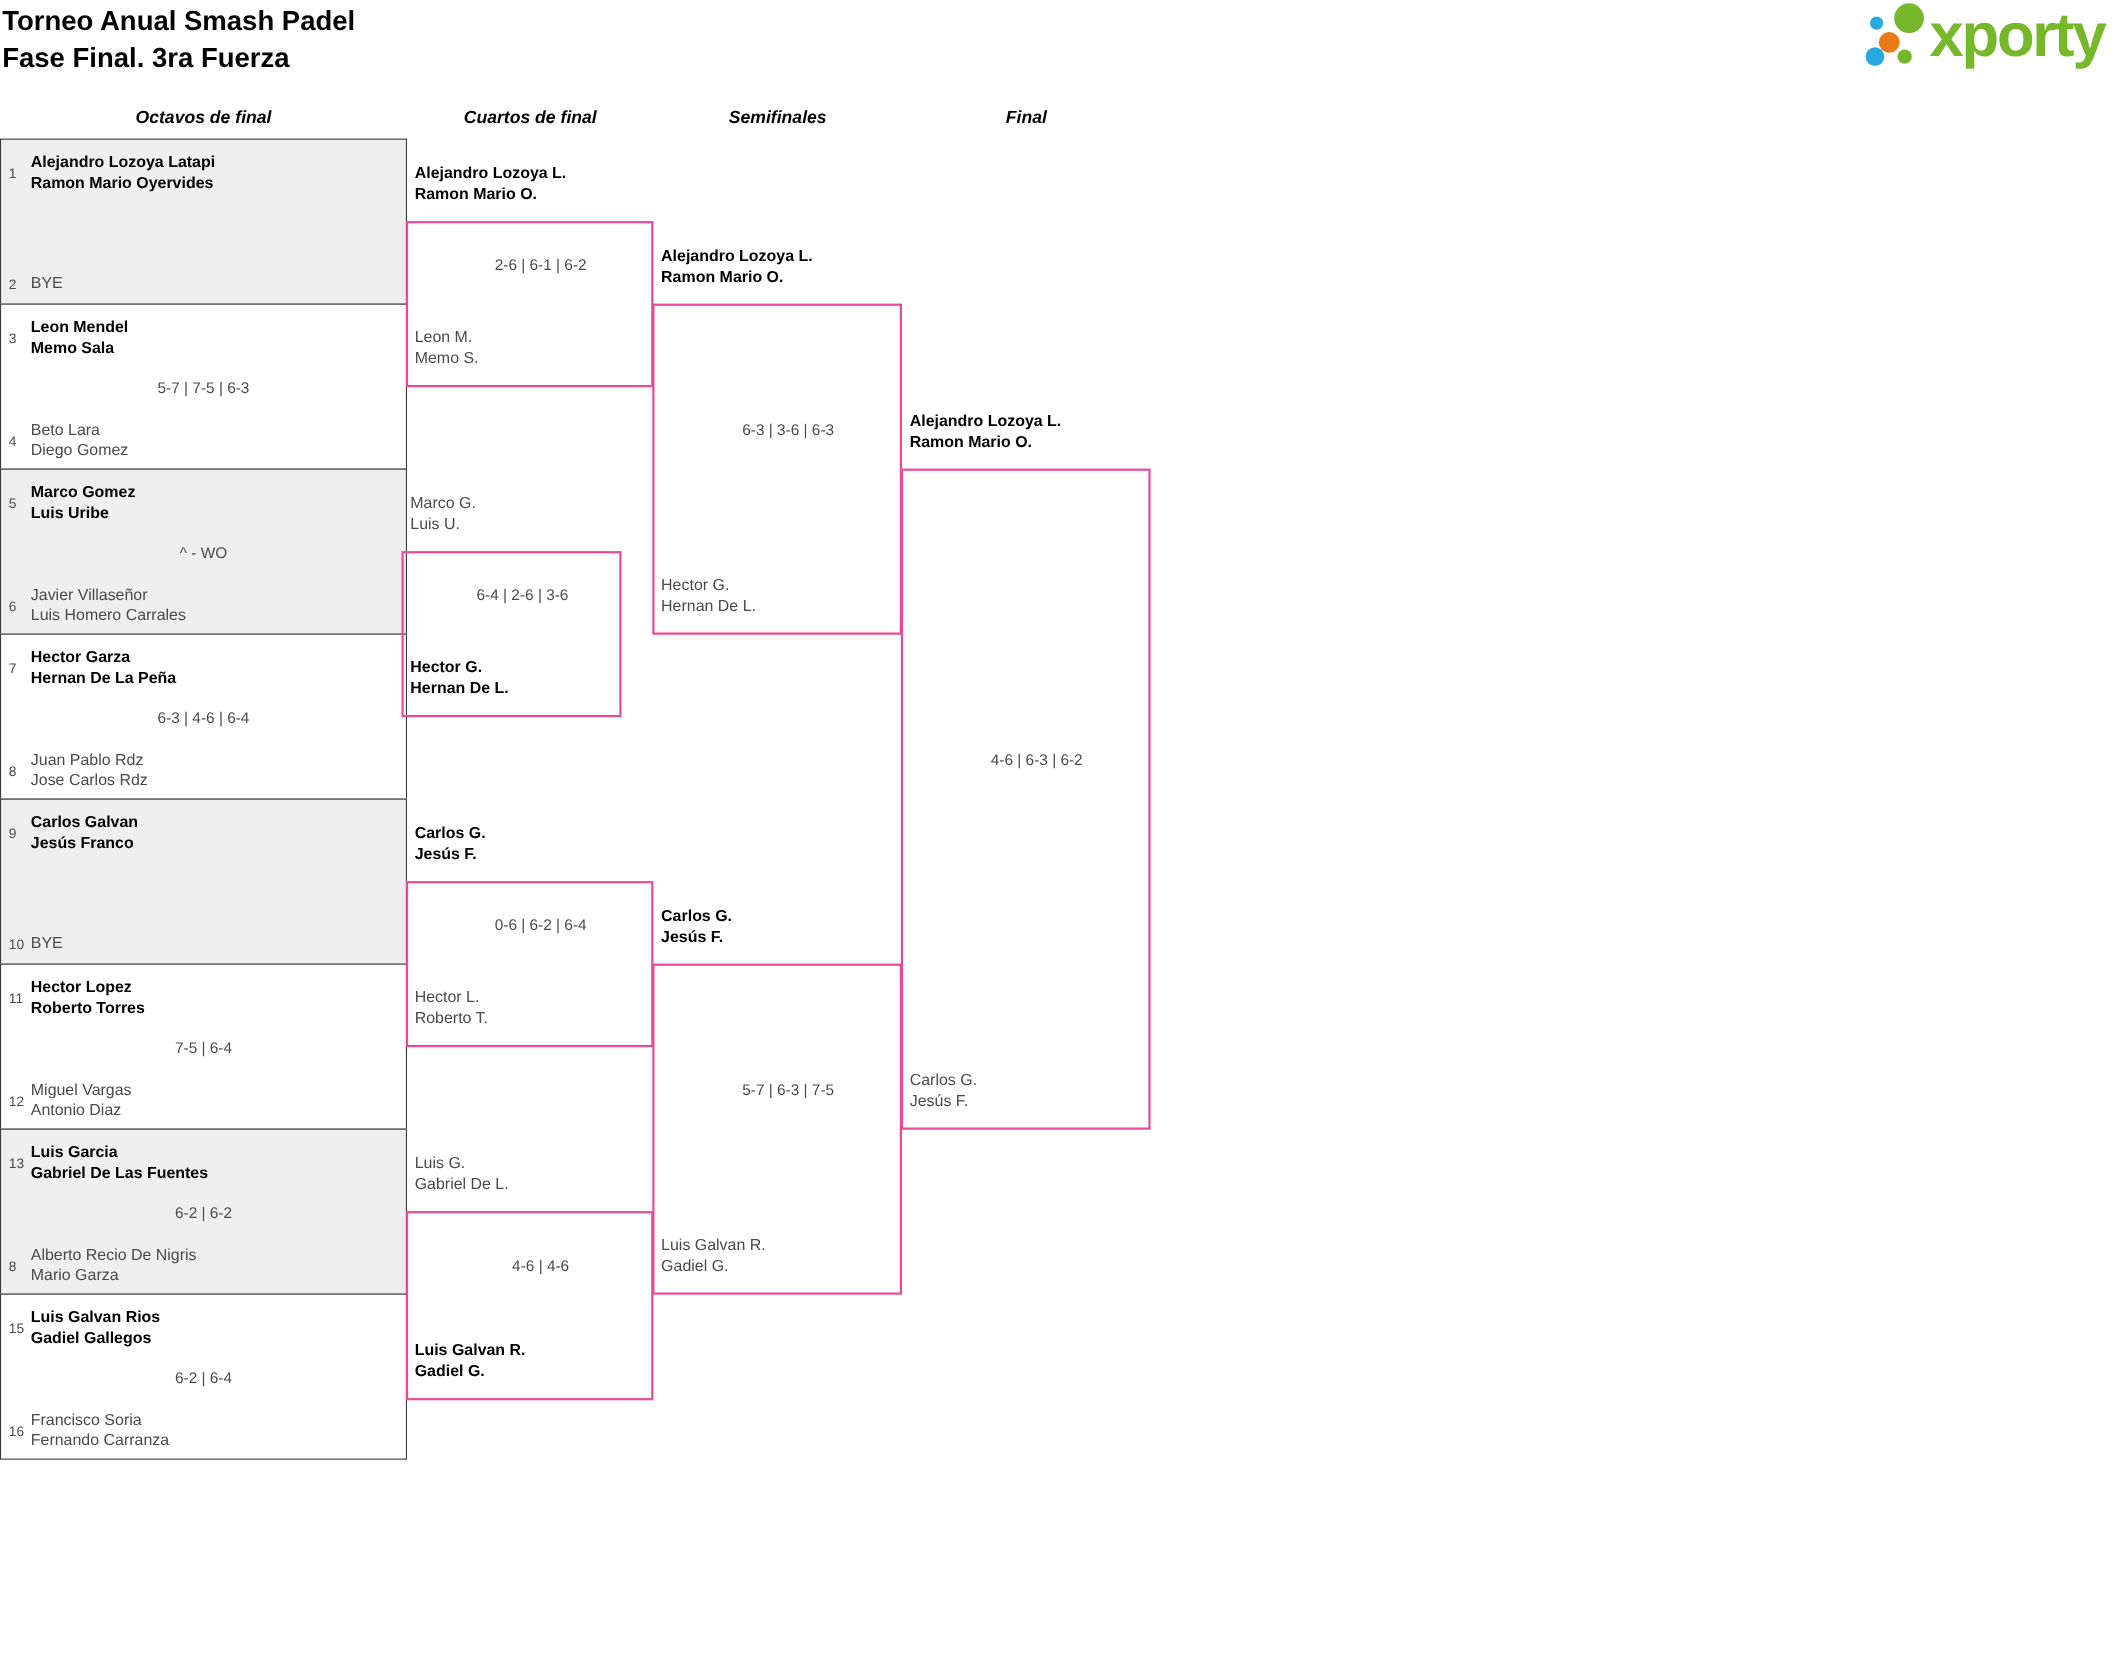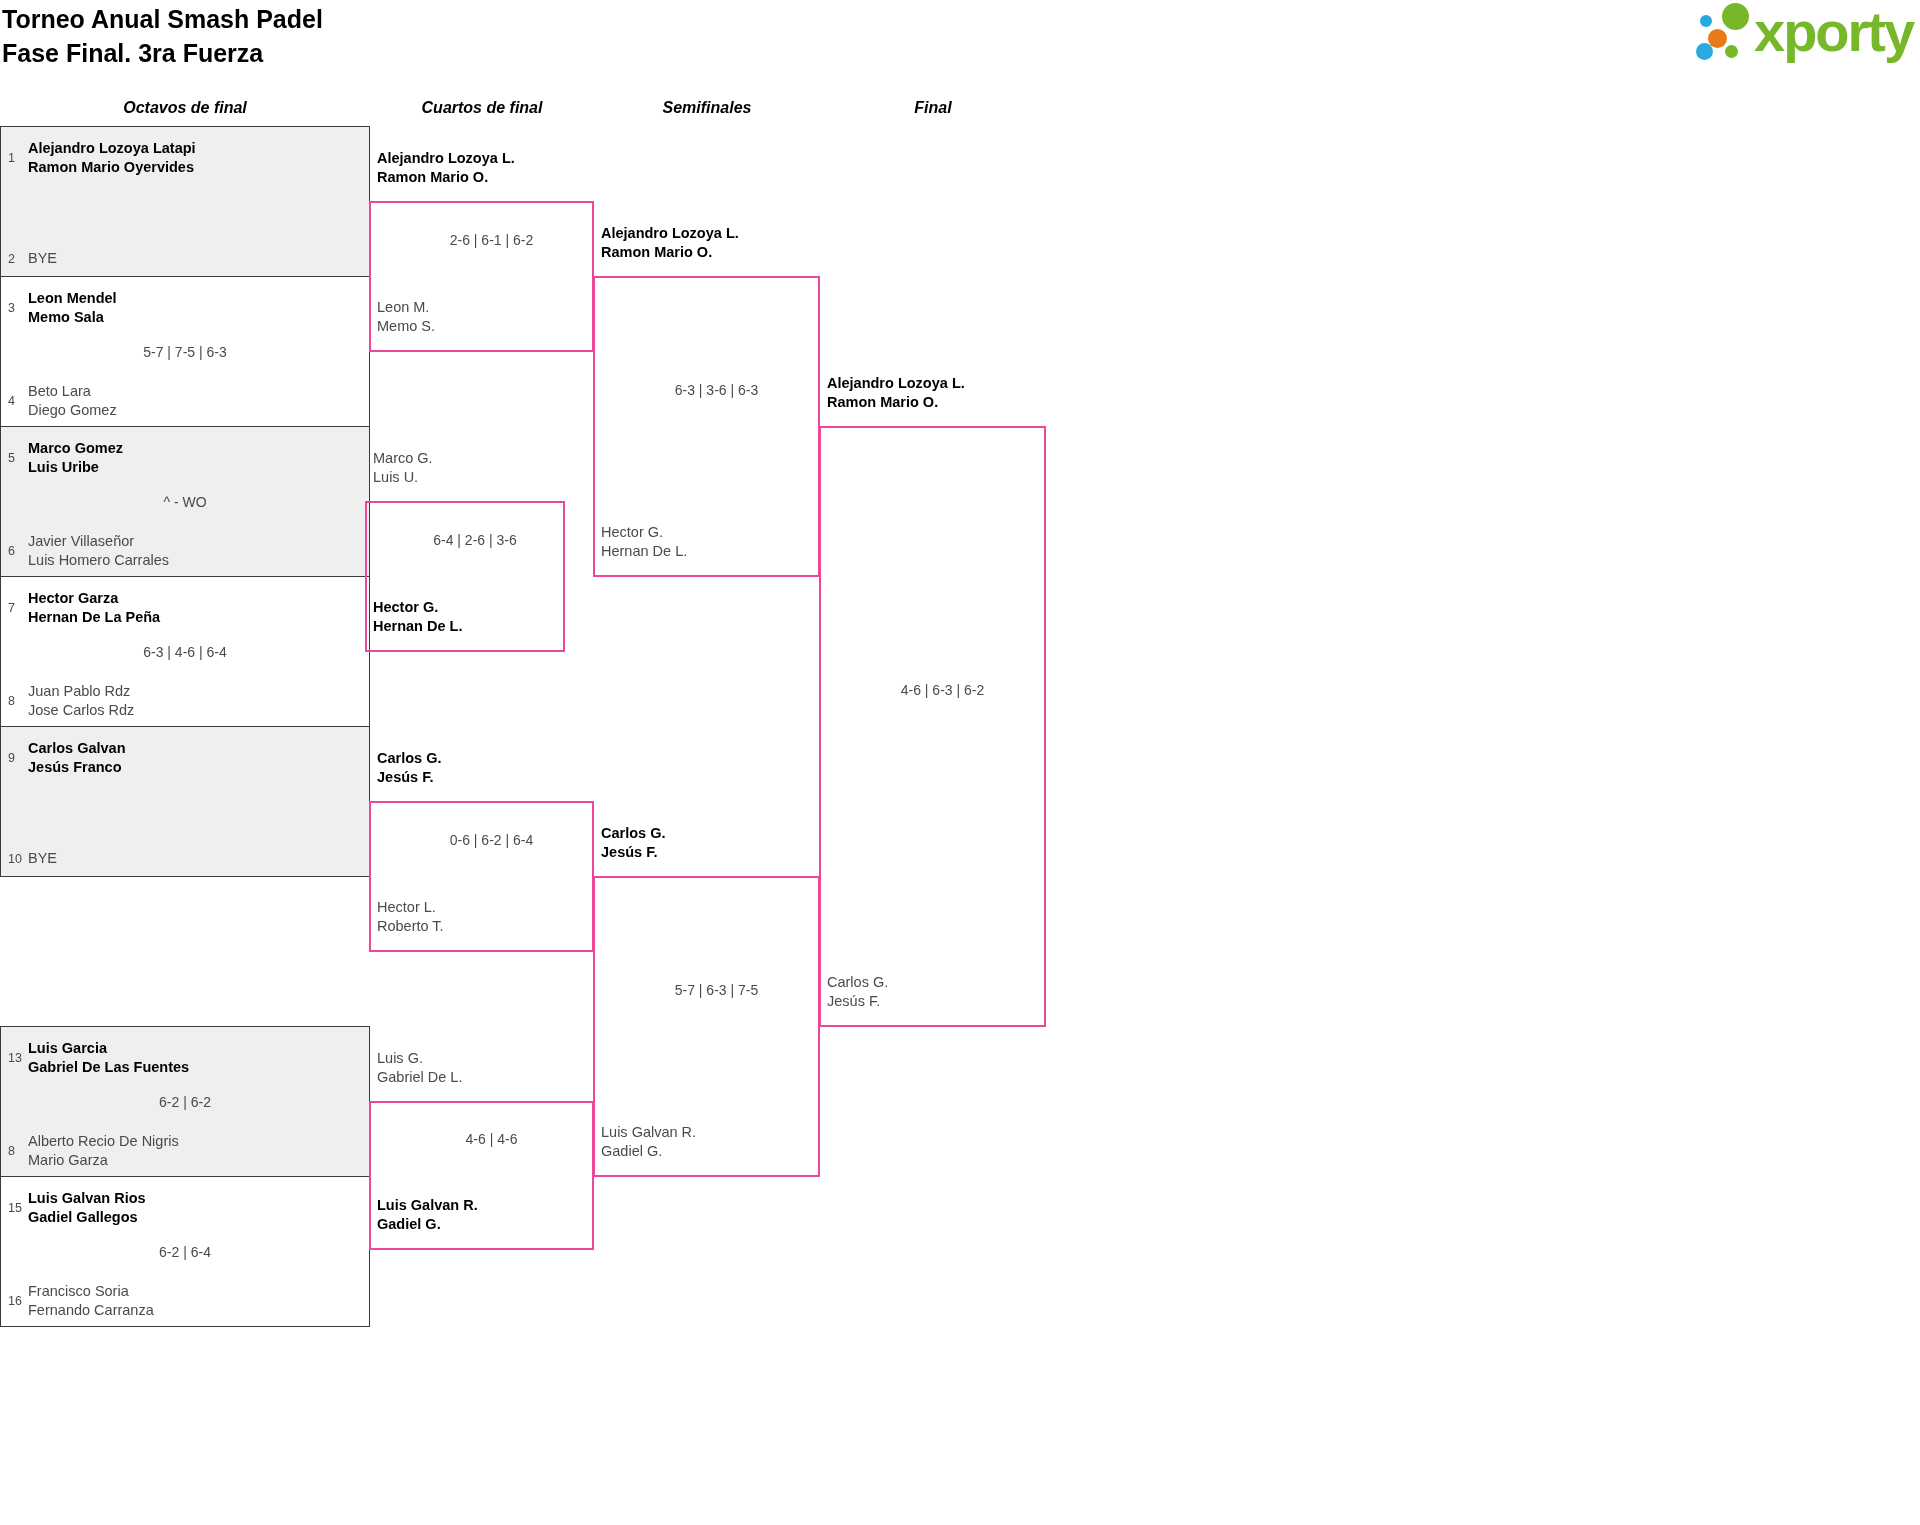--- a/index.html
+++ b/index.html
@@ -140,20 +140,37 @@
       </span>
     </div>
     <div class="slot bot1">
       <span class="seed">10</span>
       <span class="names">
         <span class="ln">BYE</span>
       </span>
     </div>
   </div>
 
+  <div class="o-match" style="top:876px">
+    <div class="slot top2">
+      <span class="seed">11</span>
+      <span class="names w">
+        <span class="ln">Hector Lopez</span>
+        <span class="ln">Roberto Torres</span>
+      </span>
+    </div>
+    <div class="o-score">7-5 | 6-4</div>
+    <div class="slot bot2">
+      <span class="seed">12</span>
+      <span class="names">
+        <span class="ln">Miguel Vargas</span>
+        <span class="ln">Antonio Diaz</span>
+      </span>
+    </div>
+  </div>
 
   <div class="o-match shaded" style="top:1026px">
     <div class="slot top2">
       <span class="seed">13</span>
       <span class="names w">
         <span class="ln">Luis Garcia</span>
         <span class="ln">Gabriel De Las Fuentes</span>
       </span>
     </div>
     <div class="o-score">6-2 | 6-2</div>
@@ -225,21 +242,21 @@
     </div>
     <div class="adv-score">0-6 | 6-2 | 6-4</div>
     <div class="adv-bot">
       <span class="names">
         <span class="ln">Hector L.</span>
         <span class="ln">Roberto T.</span>
       </span>
     </div>
   </div>
 
-  <div class="adv" style="left:369px;top:1101px;width:225px;height:149px">
+  <div class="adv" style="left:369px;top:1101px;width:225px;height:172px">
     <div class="adv-top">
       <span class="names">
         <span class="ln">Luis G.</span>
         <span class="ln">Gabriel De L.</span>
       </span>
     </div>
     <div class="adv-score">4-6 | 4-6</div>
     <div class="adv-bot">
       <span class="names w">
         <span class="ln">Luis Galvan R.</span>

